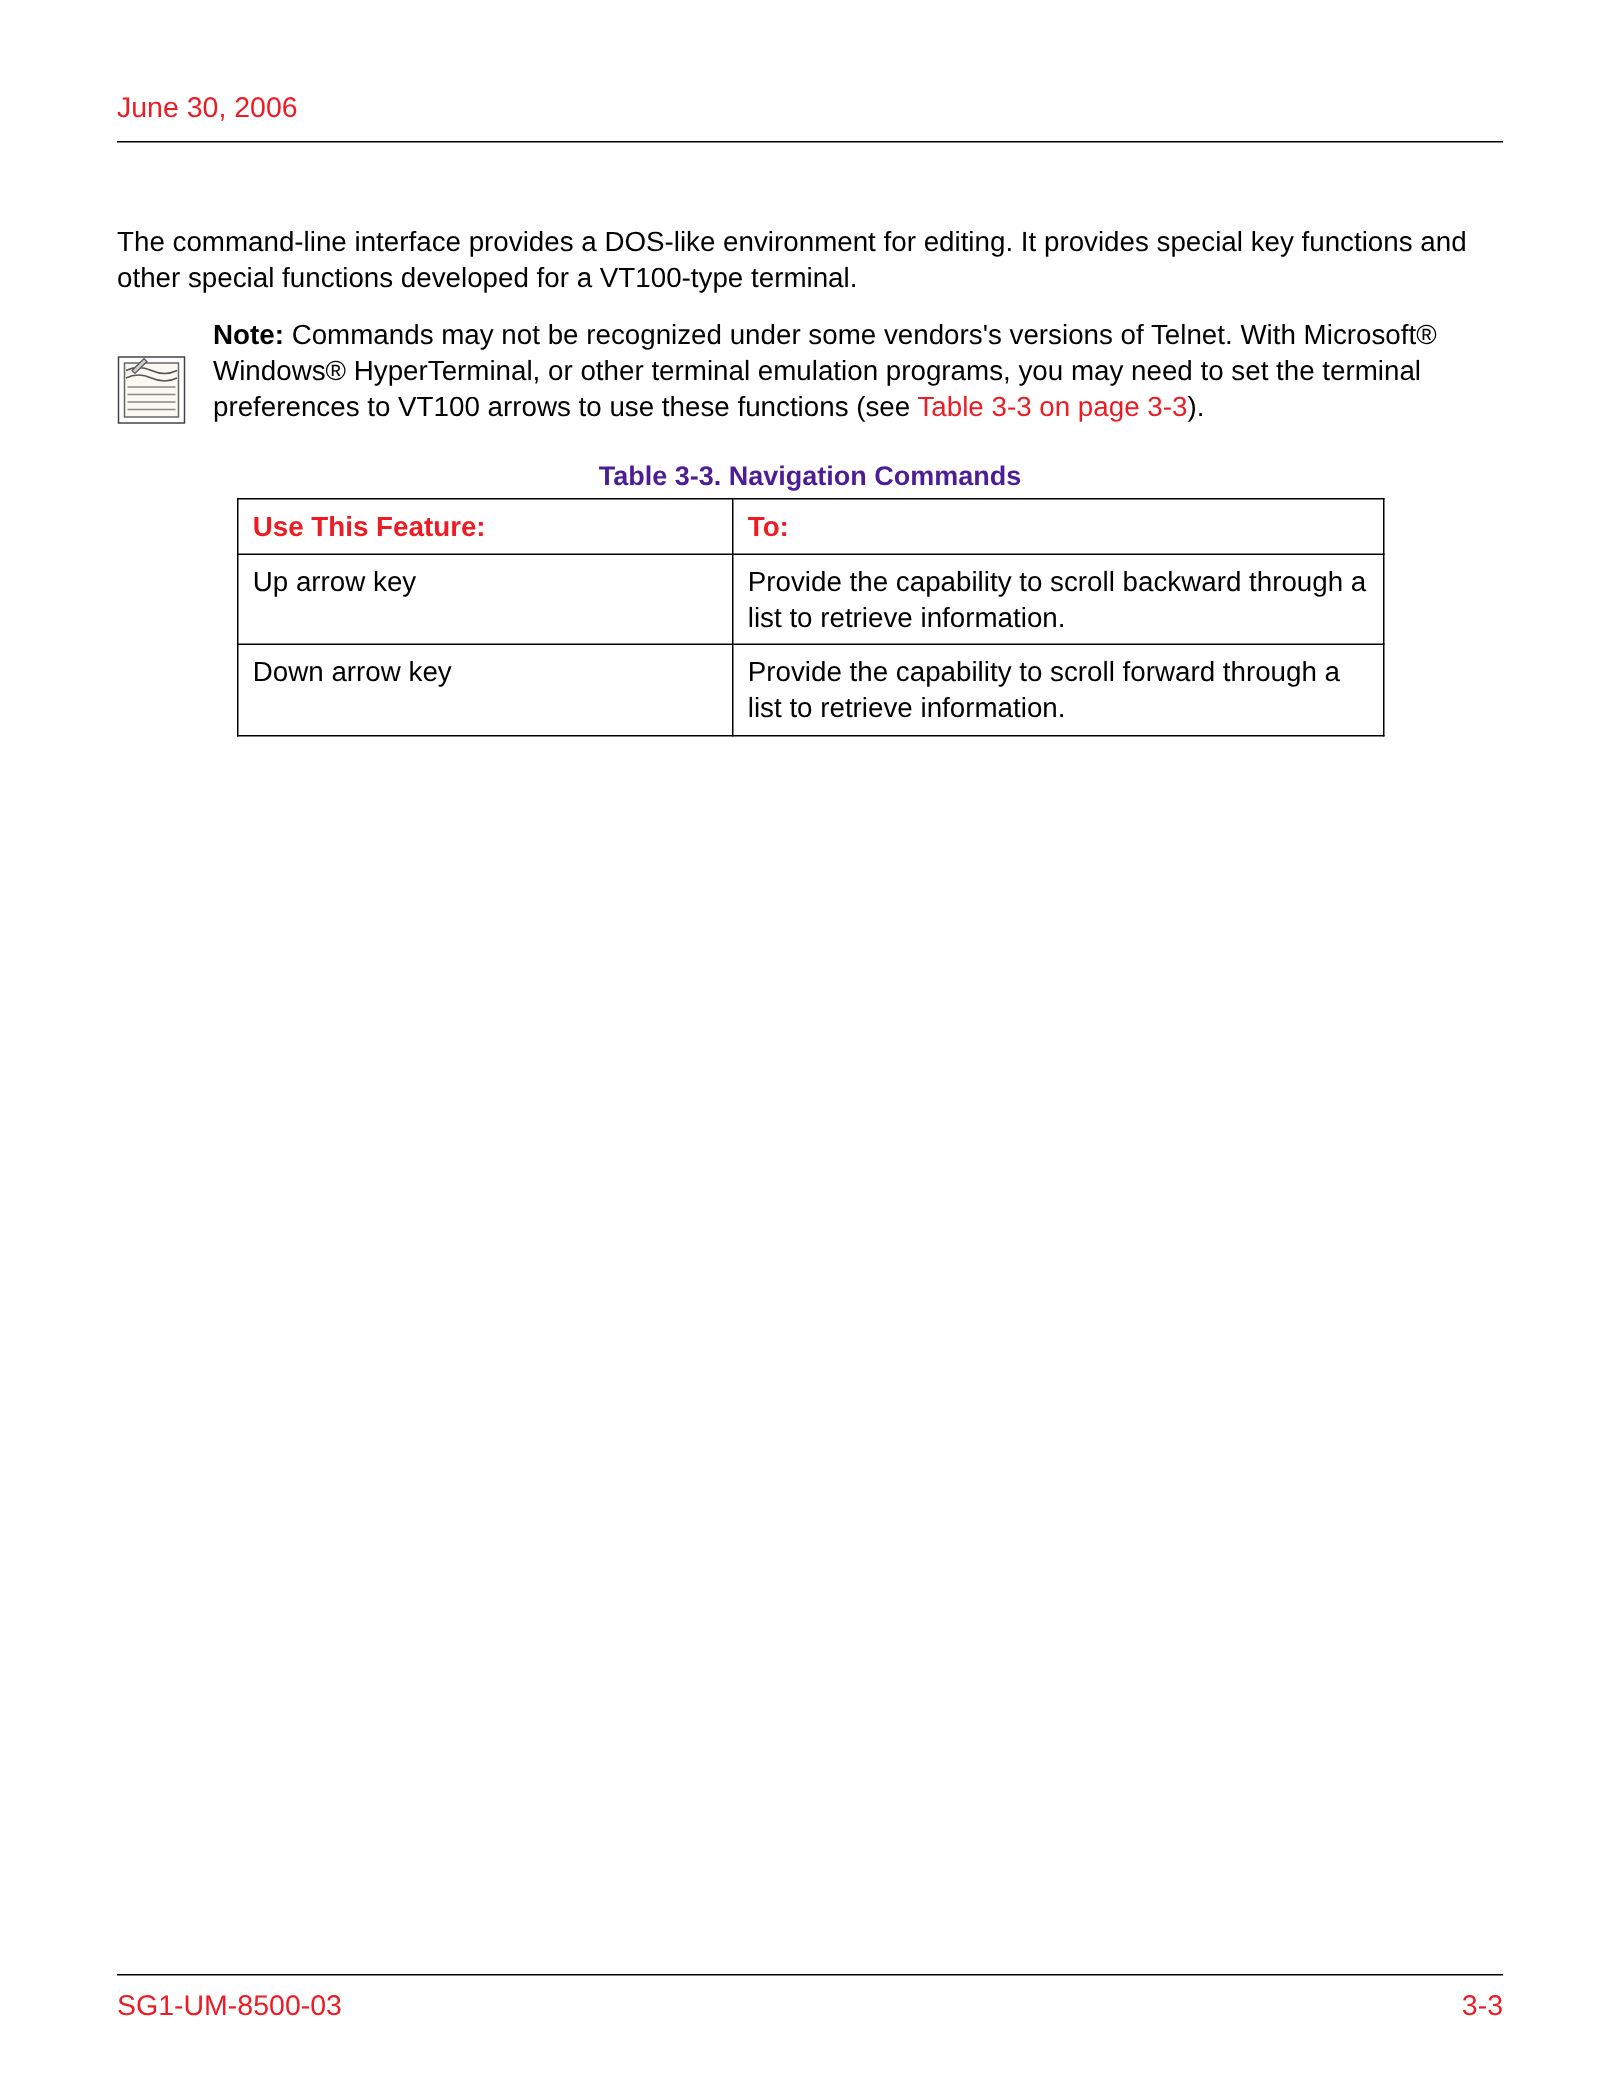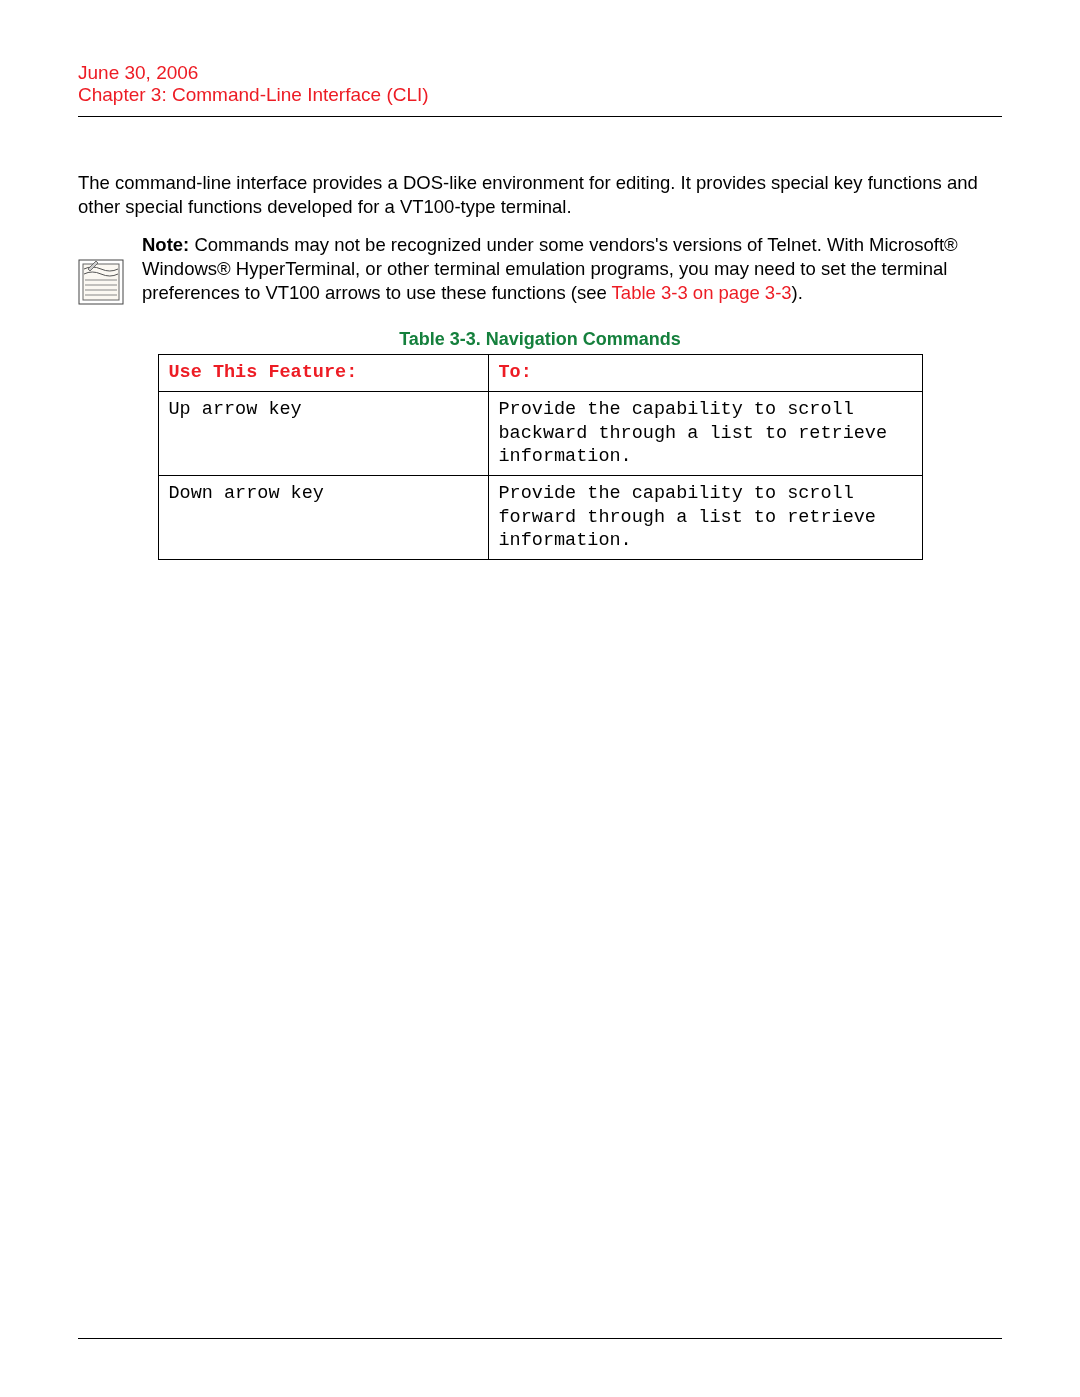--- a/index.html
+++ b/index.html
@@ -50,38 +50,37 @@
       flex: 0 0 auto;
       padding-top: 2px;
     }
     .note-icon {
       display: block;
     }
     .note-text { line-height: 1.3; }
     .note-label { font-weight: bold; }
     .xref { color: #ed1c24; }
     .table-caption {
-      color: #15803d;
+      color: #4c1d95;
       font-weight: bold;
       text-align: center;
       margin: 8px 0 4px;
       font-size: 18px;
     }
     .nav-table {
       width: 765px;
       margin: 0 auto;
       border-collapse: collapse;
     }
     .nav-table th, .nav-table td {
       border: 1px solid #000;
       padding: 6px 10px;
       vertical-align: top;
       text-align: left;
       line-height: 1.28;
-      font-family: Liberation Mono, monospace;
     }
     .nav-table th {
       color: #ed1c24;
       font-weight: bold;
     }
     .nav-table .col1 { width: 330px; }
     .footer {
       position: absolute;
       left: 78px;
       right: 78px;
@@ -98,21 +97,20 @@
       color: #ed1c24;
       font-size: 19px;
     }
   </style>
 </head>
 <body>
 
 <div class="page">
   <div class="header-row">
     <span>June 30, 2006</span>
-    <span>Chapter 3: Command-Line Interface (CLI)</span>
   </div>
   <hr class="header-rule">
 
   <p class="intro">The command-line interface provides a DOS-like environment for editing. It provides special key functions and other special functions developed for a VT100-type terminal.</p>
 
   <div class="note-block">
     <div class="note-icon-wrap">
       <svg class="note-icon" width="46" height="46" viewBox="0 0 46 46">
         <rect x="1" y="1" width="44" height="44" fill="#fff" stroke="#444" stroke-width="1"></rect>
         <rect x="5" y="5" width="36" height="36" fill="#fbf8f2" stroke="#666" stroke-width="1"></rect>
@@ -146,13 +144,17 @@
       <tr>
         <td>Down arrow key</td>
         <td>Provide the capability to scroll forward through a list to retrieve information.</td>
       </tr>
     </tbody>
   </table>
 </div>
 
 <div class="footer">
   <hr class="footer-rule">
+  <div class="footer-row">
+    <span>SG1-UM-8500-03</span>
+    <span>3-3</span>
+  </div>
 </div>
 
 </body></html>

